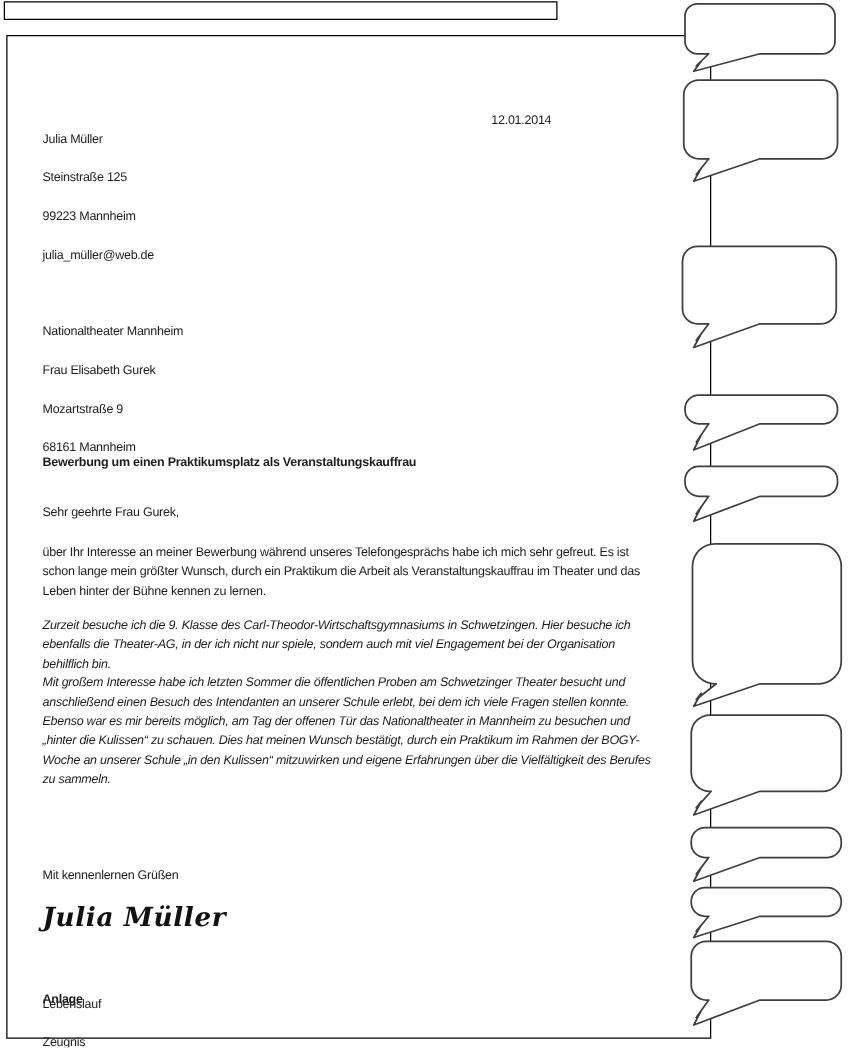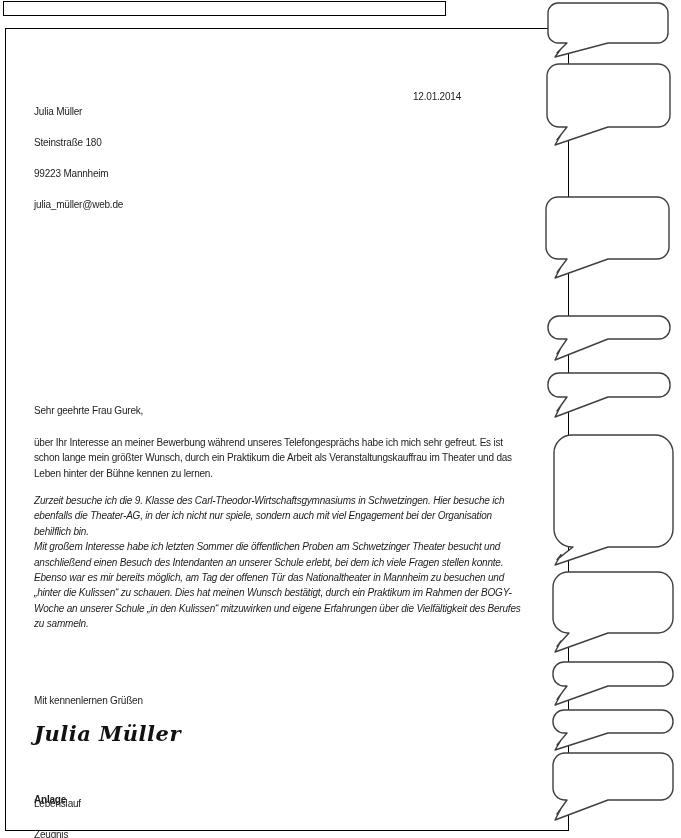--- a/index.html
+++ b/index.html
@@ -63,28 +63,35 @@
 <body>
 
 <div id="canvas">
 
   <div id="top-box"></div>
 
   <div id="page">
 
     <div class="tblock" style="left:28px; top:60px;">
       <div>Julia Müller</div>
-      <div>Steinstraße 180</div>
+      <div>Steinstraße 125</div>
       <div>99223 Mannheim</div>
       <div>julia_müller@web.de</div>
     </div>
 
-    <div class="tblock" id="date-text" style="left:387px; top:60px;margin-left:20px;">12.01.2014</div>
+    <div class="tblock" id="date-text" style="left:387px; top:60px;">12.01.2014</div>
 
+    <div class="tblock" style="left:28px; top:214px;">
+      <div>Nationaltheater Mannheim</div>
+      <div>Frau Elisabeth Gurek</div>
+      <div>Mozartstraße 9</div>
+      <div>68161 Mannheim</div>
+    </div>
 
+    <div class="tblock bold" style="left:28px; top:334px;">Bewerbung um einen Praktikumsplatz als Veranstaltungskauffrau</div>
 
     <div class="tblock" style="left:28px; top:374px;">Sehr geehrte Frau Gurek,</div>
 
     <div class="tblock para" style="left:28px; top:406px;">über Ihr Interesse an meiner Bewerbung während unseres Telefongesprächs habe ich mich sehr gefreut. Es ist schon lange mein größter Wunsch, durch ein Praktikum die Arbeit als Veranstaltungskauffrau im Theater und das Leben hinter der Bühne kennen zu lernen.</div>
 
     <div class="tblock para" style="left:28px; top:464px;font-style:italic;">Zurzeit besuche ich die 9. Klasse des Carl-Theodor-Wirtschaftsgymnasiums in Schwetzingen. Hier besuche ich ebenfalls die Theater-AG, in der ich nicht nur spiele, sondern auch mit viel Engagement bei der Organisation behilflich bin.
 Mit großem Interesse habe ich letzten Sommer die öffentlichen Proben am Schwetzinger Theater besucht und anschließend einen Besuch des Intendanten an unserer Schule erlebt, bei dem ich viele Fragen stellen konnte. Ebenso war es mir bereits möglich, am Tag der offenen Tür das Nationaltheater in Mannheim zu besuchen und „hinter die Kulissen“ zu schauen. Dies hat meinen Wunsch bestätigt, durch ein Praktikum im Rahmen der BOGY-Woche an unserer Schule „in den Kulissen“ mitzuwirken und eigene Erfahrungen über die Vielfältigkeit des Berufes zu sammeln.</div>
 
 
     <div class="tblock" style="left:28px; top:664px;">Mit kennenlernen Grüßen</div>

